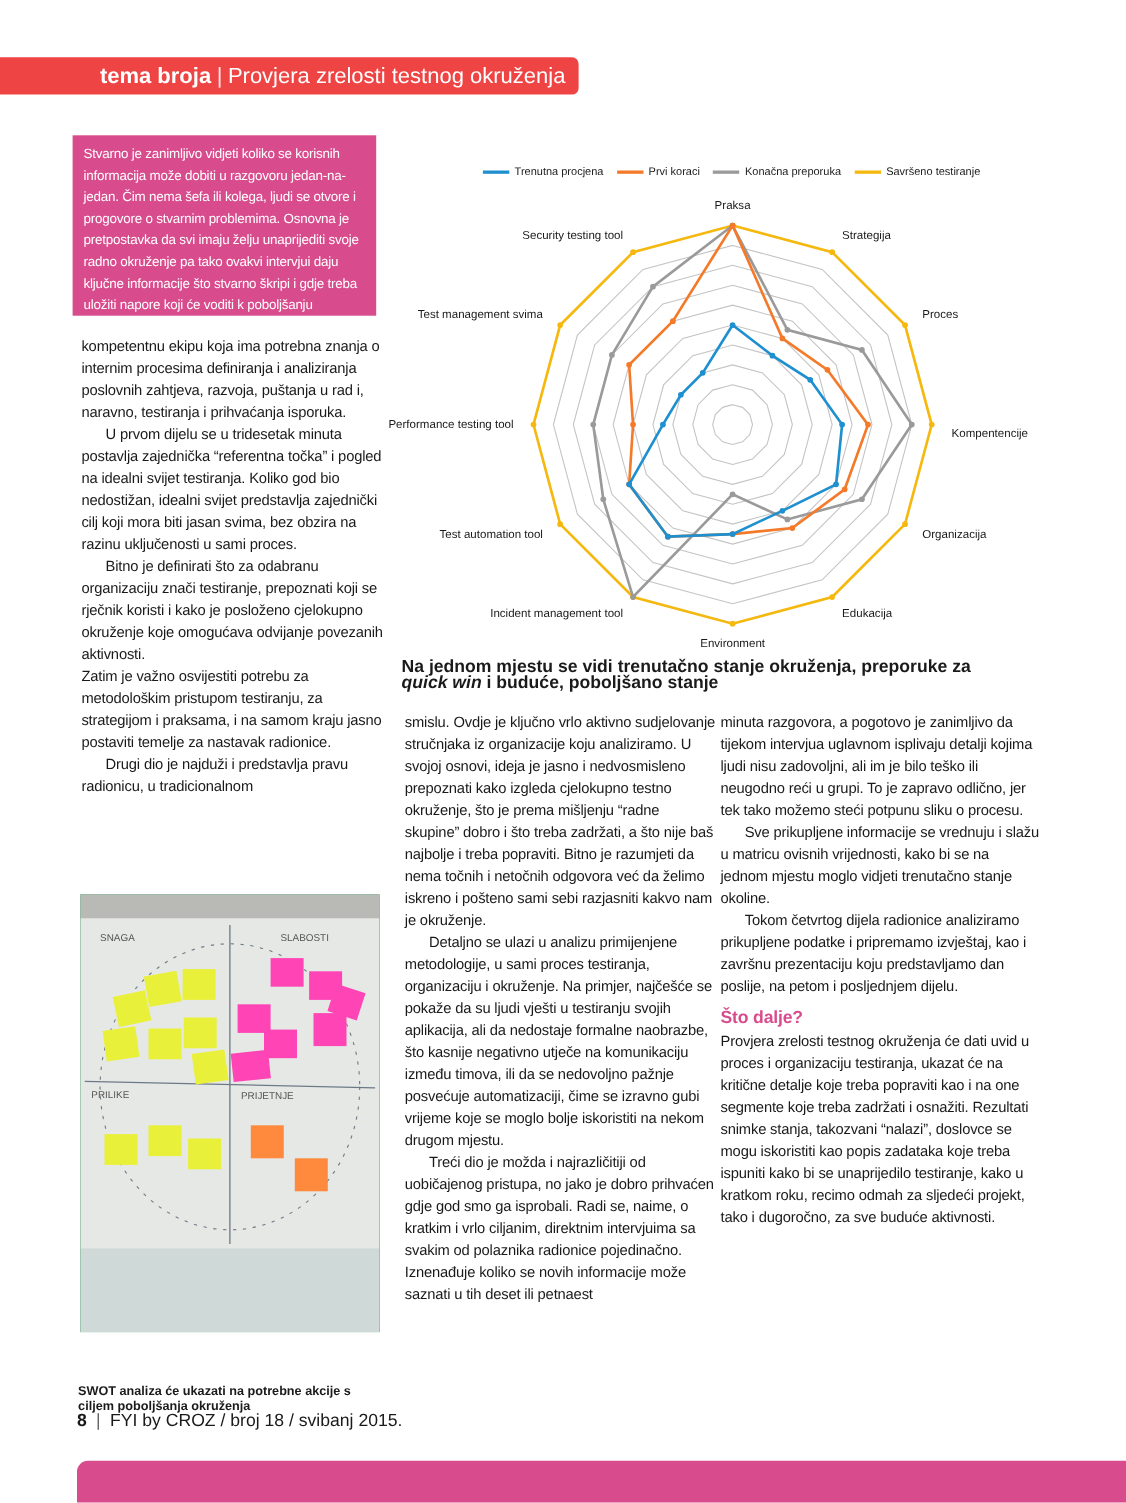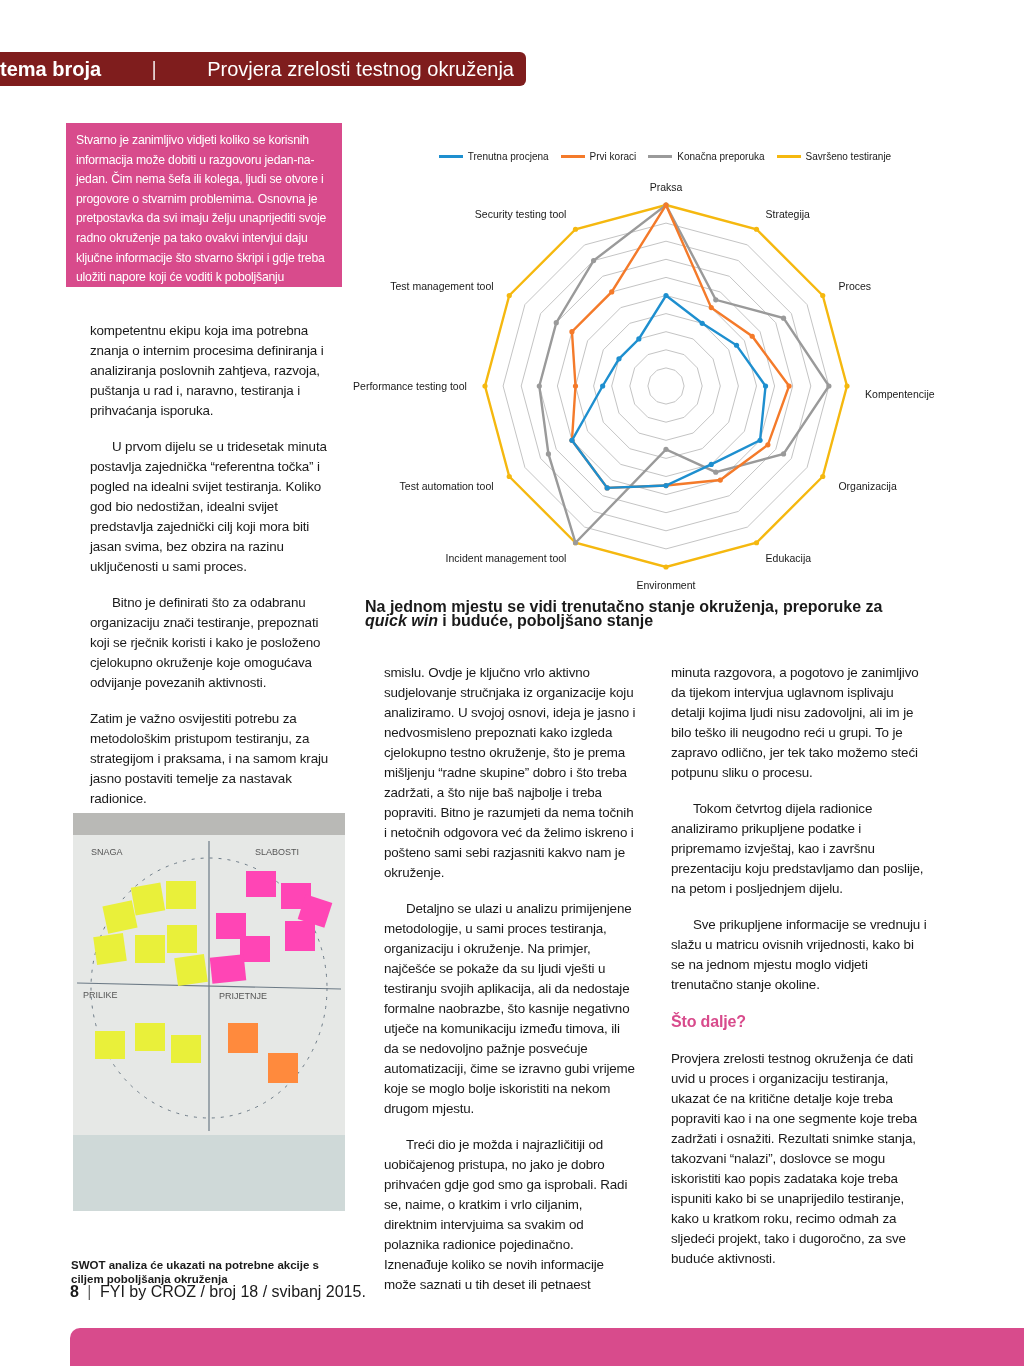--- a/index.html
+++ b/index.html
@@ -1,30 +1,30 @@
 <!DOCTYPE html>
 <html><head>
 <meta charset="utf-8">
 <style>
   html, body { margin:0; padding:0; }
   body { width:1024px; height:1366px; background:#ffffff; position:relative; overflow:hidden;
          font-family:"Liberation Sans", "DejaVu Sans", sans-serif; color:#1a1a1a; }
-  .header-bar { position:absolute; left:0; top:52px; width:526px; height:34px; background:#7f1d1d;
-                border-radius:0 6px 6px 0; display:flex; align-items:center; justify-content:space-between;
+  .header-bar { position:absolute; left:0; top:52px; width:526px; height:34px; background:#ef4444;
+                border-radius:0 6px 6px 0; display:flex; align-items:center; justify-content:flex-end;
                 padding-right:12px; box-sizing:border-box; }
   .header-bar .section { color:#fff; font-weight:bold; font-size:20px; }
   .header-bar .sep { color:#fff; font-size:20px; margin:0 5px; opacity:.85; }
   .header-bar .title { color:#fff; font-size:20px; }
 
   .pullquote { position:absolute; left:66px; top:123px; width:276px; height:164px; background:#d84b8c;
                box-sizing:border-box; padding:8px 10px; color:#fff; font-size:12.2px; line-height:19.6px;
                font-family:"Liberation Sans", sans-serif; letter-spacing:-0.2px; }
 
   .col { position:absolute; font-size:13.4px; line-height:20px; letter-spacing:-0.15px; }
-  .col p { margin:16px; }
+  .col p { margin:0; }
   .col p.indent { text-indent:22px; }
   .col1 { left:74px; top:305px; width:282px; }
   .col2 { left:368px; top:647px; width:284px; }
   .col3 { left:655px; top:647px; width:290px; }
   .subhead { color:#d84b8c; font-weight:bold; font-size:16px; line-height:22px; margin-top:8px !important; }
 
   .chart-wrap { position:absolute; left:365px; top:115px; width:600px; height:480px; }
   .chart-title { position:absolute; left:0; width:600px; top:6px; text-align:center; font-weight:bold; font-size:17px; }
   .legend { position:absolute; top:36px; left:0; width:600px; display:flex; justify-content:center; gap:12px; font-size:10px; }
   .legend-item { display:flex; align-items:center; gap:5px; }
@@ -146,37 +146,37 @@
       <div class="axis-label" style="left: 301px; top: 71.9px; transform: translate(-50%, -50%);">Praksa</div>
       <div class="axis-label" style="left: 400.55px; top: 98.5743px; transform: translate(0%, -50%);">Strategija</div>
       <div class="axis-label" style="left: 473.426px; top: 171.45px; transform: translate(0%, -50%);">Proces</div>
       <div class="axis-label" style="left: 500.1px; top: 279px; transform: translate(0%, -50%);">Kompentencije</div>
       <div class="axis-label" style="left: 473.426px; top: 370.55px; transform: translate(0%, -50%);">Organizacija</div>
       <div class="axis-label" style="left: 400.55px; top: 443.426px; transform: translate(0%, -50%);">Edukacija</div>
       <div class="axis-label" style="left: 301px; top: 470.1px; transform: translate(-50%, -50%);">Environment</div>
       <div class="axis-label" style="left: 201.45px; top: 443.426px; transform: translate(-100%, -50%);">Incident management tool</div>
       <div class="axis-label" style="left: 128.574px; top: 370.55px; transform: translate(-100%, -50%);">Test automation tool</div>
       <div class="axis-label" style="left: 101.9px; top: 271px; transform: translate(-100%, -50%);">Performance testing tool</div>
-      <div class="axis-label" style="left: 128.574px; top: 171.45px; transform: translate(-100%, -50%);">Test management tool</div>
+      <div class="axis-label" style="left: 128.574px; top: 171.45px; transform: translate(-100%, -50%);">Test management svima</div>
       <div class="axis-label" style="left: 201.45px; top: 98.5743px; transform: translate(-100%, -50%);">Security testing tool</div>
     </div>
 </div>
 
 <div class="chart-caption"><span>Na jednom mjestu se vidi trenutačno stanje okruženja, preporuke za </span><i>quick win</i><span> i buduće, poboljšano stanje</span></div>
 
 <div class="col col2">
   <p>smislu. Ovdje je ključno vrlo aktivno sudjelovanje stručnjaka iz organizacije koju analiziramo. U svojoj osnovi, ideja je jasno i nedvosmisleno prepoznati kako izgleda cjelokupno testno okruženje, što je prema mišljenju “radne skupine” dobro i što treba zadržati, a što nije baš najbolje i treba popraviti. Bitno je razumjeti da nema točnih i netočnih odgovora već da želimo iskreno i pošteno sami sebi razjasniti kakvo nam je okruženje.</p>
   <p class="indent">Detaljno se ulazi u analizu primijenjene metodologije, u sami proces testiranja, organizaciju i okruženje. Na primjer, najčešće se pokaže da su ljudi vješti u testiranju svojih aplikacija, ali da nedostaje formalne naobrazbe, što kasnije negativno utječe na komunikaciju između timova, ili da se nedovoljno pažnje posvećuje automatizaciji, čime se izravno gubi vrijeme koje se moglo bolje iskoristiti na nekom drugom mjestu.</p>
   <p class="indent">Treći dio je možda i najrazličitiji od uobičajenog pristupa, no jako je dobro prihvaćen gdje god smo ga isprobali. Radi se, naime, o kratkim i vrlo ciljanim, direktnim intervjuima sa svakim od polaznika radionice pojedinačno. Iznenađuje koliko se novih informacije može saznati u tih deset ili petnaest</p>
 </div>
 
 <div class="col col3">
   <p>minuta razgovora, a pogotovo je zanimljivo da tijekom intervjua uglavnom isplivaju detalji kojima ljudi nisu zadovoljni, ali im je bilo teško ili neugodno reći u grupi. To je zapravo odlično, jer tek tako možemo steći potpunu sliku o procesu.</p>
+  <p class="indent">Sve prikupljene informacije se vrednuju i slažu u matricu ovisnih vrijednosti, kako bi se na jednom mjestu moglo vidjeti trenutačno stanje okoline.</p>
   <p class="indent">Tokom četvrtog dijela radionice analiziramo prikupljene podatke i pripremamo izvještaj, kao i završnu prezentaciju koju predstavljamo dan poslije, na petom i posljednjem dijelu.</p>
-  <p class="indent">Sve prikupljene informacije se vrednuju i slažu u matricu ovisnih vrijednosti, kako bi se na jednom mjestu moglo vidjeti trenutačno stanje okoline.</p>
   <p class="subhead">Što dalje?</p>
   <p>Provjera zrelosti testnog okruženja će dati uvid u proces i organizaciju testiranja, ukazat će na kritične detalje koje treba popraviti kao i na one segmente koje treba zadržati i osnažiti. Rezultati snimke stanja, takozvani “nalazi”, doslovce se mogu iskoristiti kao popis zadataka koje treba ispuniti kako bi se unaprijedilo testiranje, kako u kratkom roku, recimo odmah za sljedeći projekt, tako i dugoročno, za sve buduće aktivnosti.</p>
 </div>
 
 <div class="photo">
   <svg width="272" height="398" viewBox="0 0 272 398">
     <rect x="0" y="0" width="272" height="398" fill="#dde2e1"></rect>
     <rect x="0" y="0" width="272" height="22" fill="#b9b9b6"></rect>
     <rect x="0" y="22" width="272" height="300" fill="#e6e8e6"></rect>
     <rect x="0" y="322" width="272" height="76" fill="#cfd9d8"></rect>

